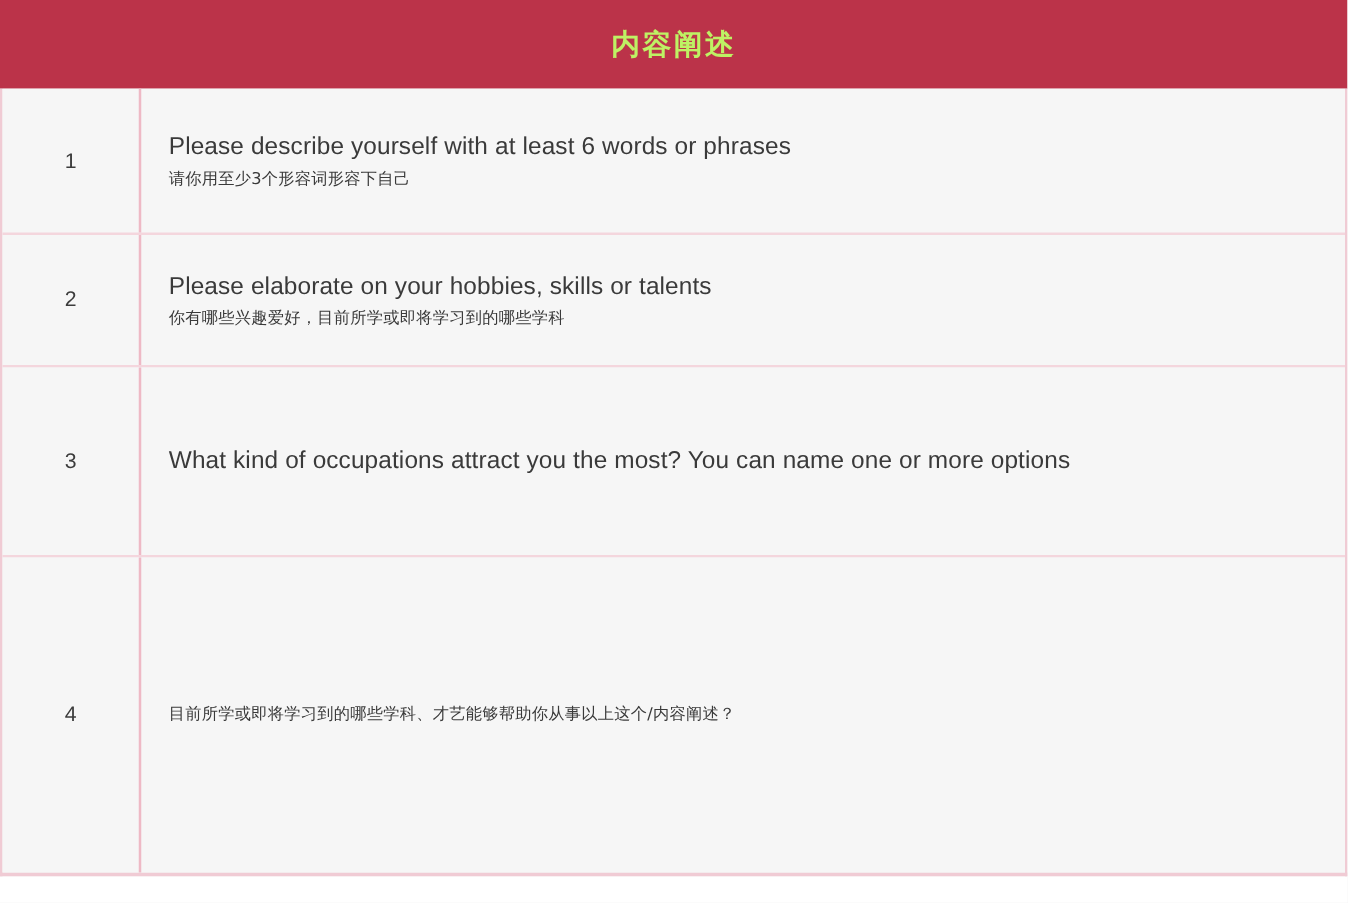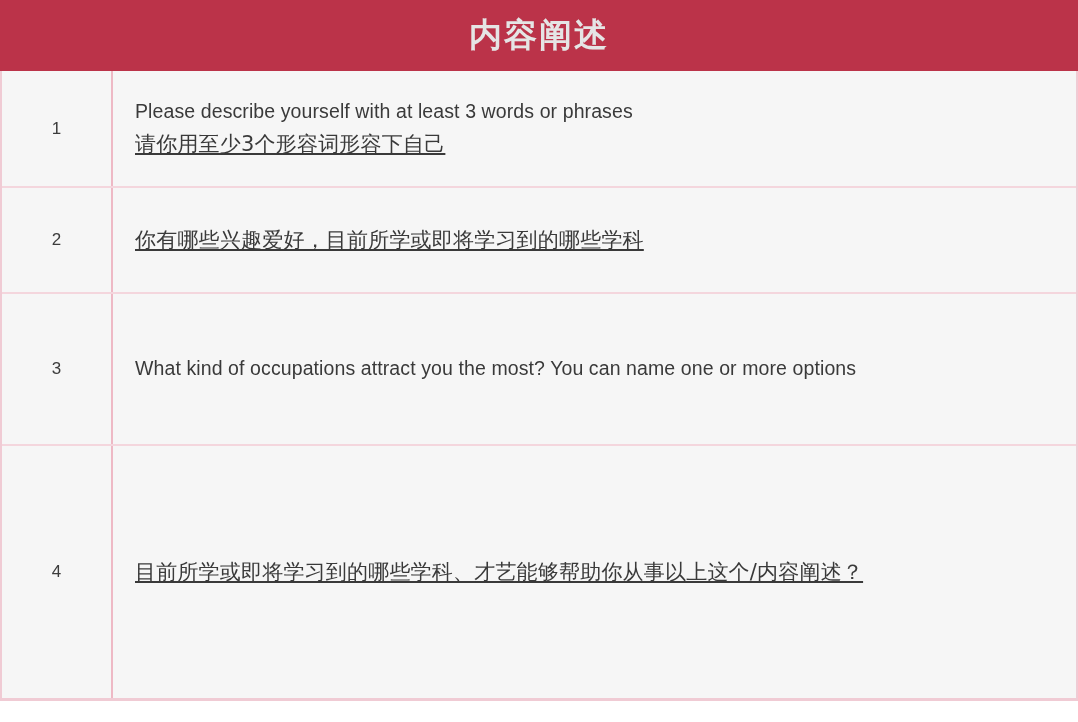--- a/index.html
+++ b/index.html
@@ -23,22 +23,22 @@
   
   .table-header {
     height: 71px;
     background: #bb3349;
     display: flex;
     align-items: center;
     justify-content: center;
     box-sizing: border-box;
   }
   .table-header .title {
-    color: #e5e5e5;
-    font-size: 33px;
+    color: #bef264;
+    font-size: 23px;
     font-weight: bold;
     letter-spacing: 2px;
     font-family: "DejaVu Sans", "Liberation Sans", sans-serif;
   }
 
   
   .table-body {
     border-left: 2px solid #f0cbd4;
     border-right: 2px solid #f0cbd4;
     border-bottom: 3px solid #f0cbd4;
@@ -81,26 +81,25 @@
 
   .line-en {
     color: #3a3a3a;
     font-size: 19.5px;
     line-height: 1.52;
     font-family: "Liberation Sans", "DejaVu Sans", sans-serif;
     letter-spacing: 0.1px;
   }
   .line-zh {
     color: #3a3a3a;
-    font-size: 21px;
+    font-size: 13px;
     line-height: 1.55;
     font-family: "DejaVu Sans", "Liberation Sans", sans-serif;
     letter-spacing: 0.2px;
     margin-top: 1px;
-    text-decoration: underline;
   }
 
   
   .row-1 { height: 117px; }
   .row-2 { height: 106px; }
   .row-3 { height: 152px; }
   .row-4 { height: 252px; }
 
   .row-3 .cell-text,
   .row-4 .cell-text { padding-top: 16px; padding-bottom: 16px; justify-content: center; }
@@ -114,30 +113,31 @@
     <span class="title">内容阐述</span>
   </div>
 
   <div class="table-body">
 
     <div class="row row-1">
       <div class="cell-num">
         <span>1</span>
       </div>
       <div class="cell-text">
-        <div class="line-en">Please describe yourself with at least 3 words or phrases</div>
+        <div class="line-en">Please describe yourself with at least 6 words or phrases</div>
         <div class="line-zh">请你用至少3个形容词形容下自己</div>
       </div>
     </div>
 
     <div class="row row-2">
       <div class="cell-num">
         <span>2</span>
       </div>
       <div class="cell-text">
+        <div class="line-en">Please elaborate on your hobbies, skills or talents</div>
         <div class="line-zh">你有哪些兴趣爱好，目前所学或即将学习到的哪些学科</div>
       </div>
     </div>
 
     <div class="row row-3">
       <div class="cell-num">
         <span>3</span>
       </div>
       <div class="cell-text">
         <div class="line-en">What kind of occupations attract you the most? You can name one or more options</div>

